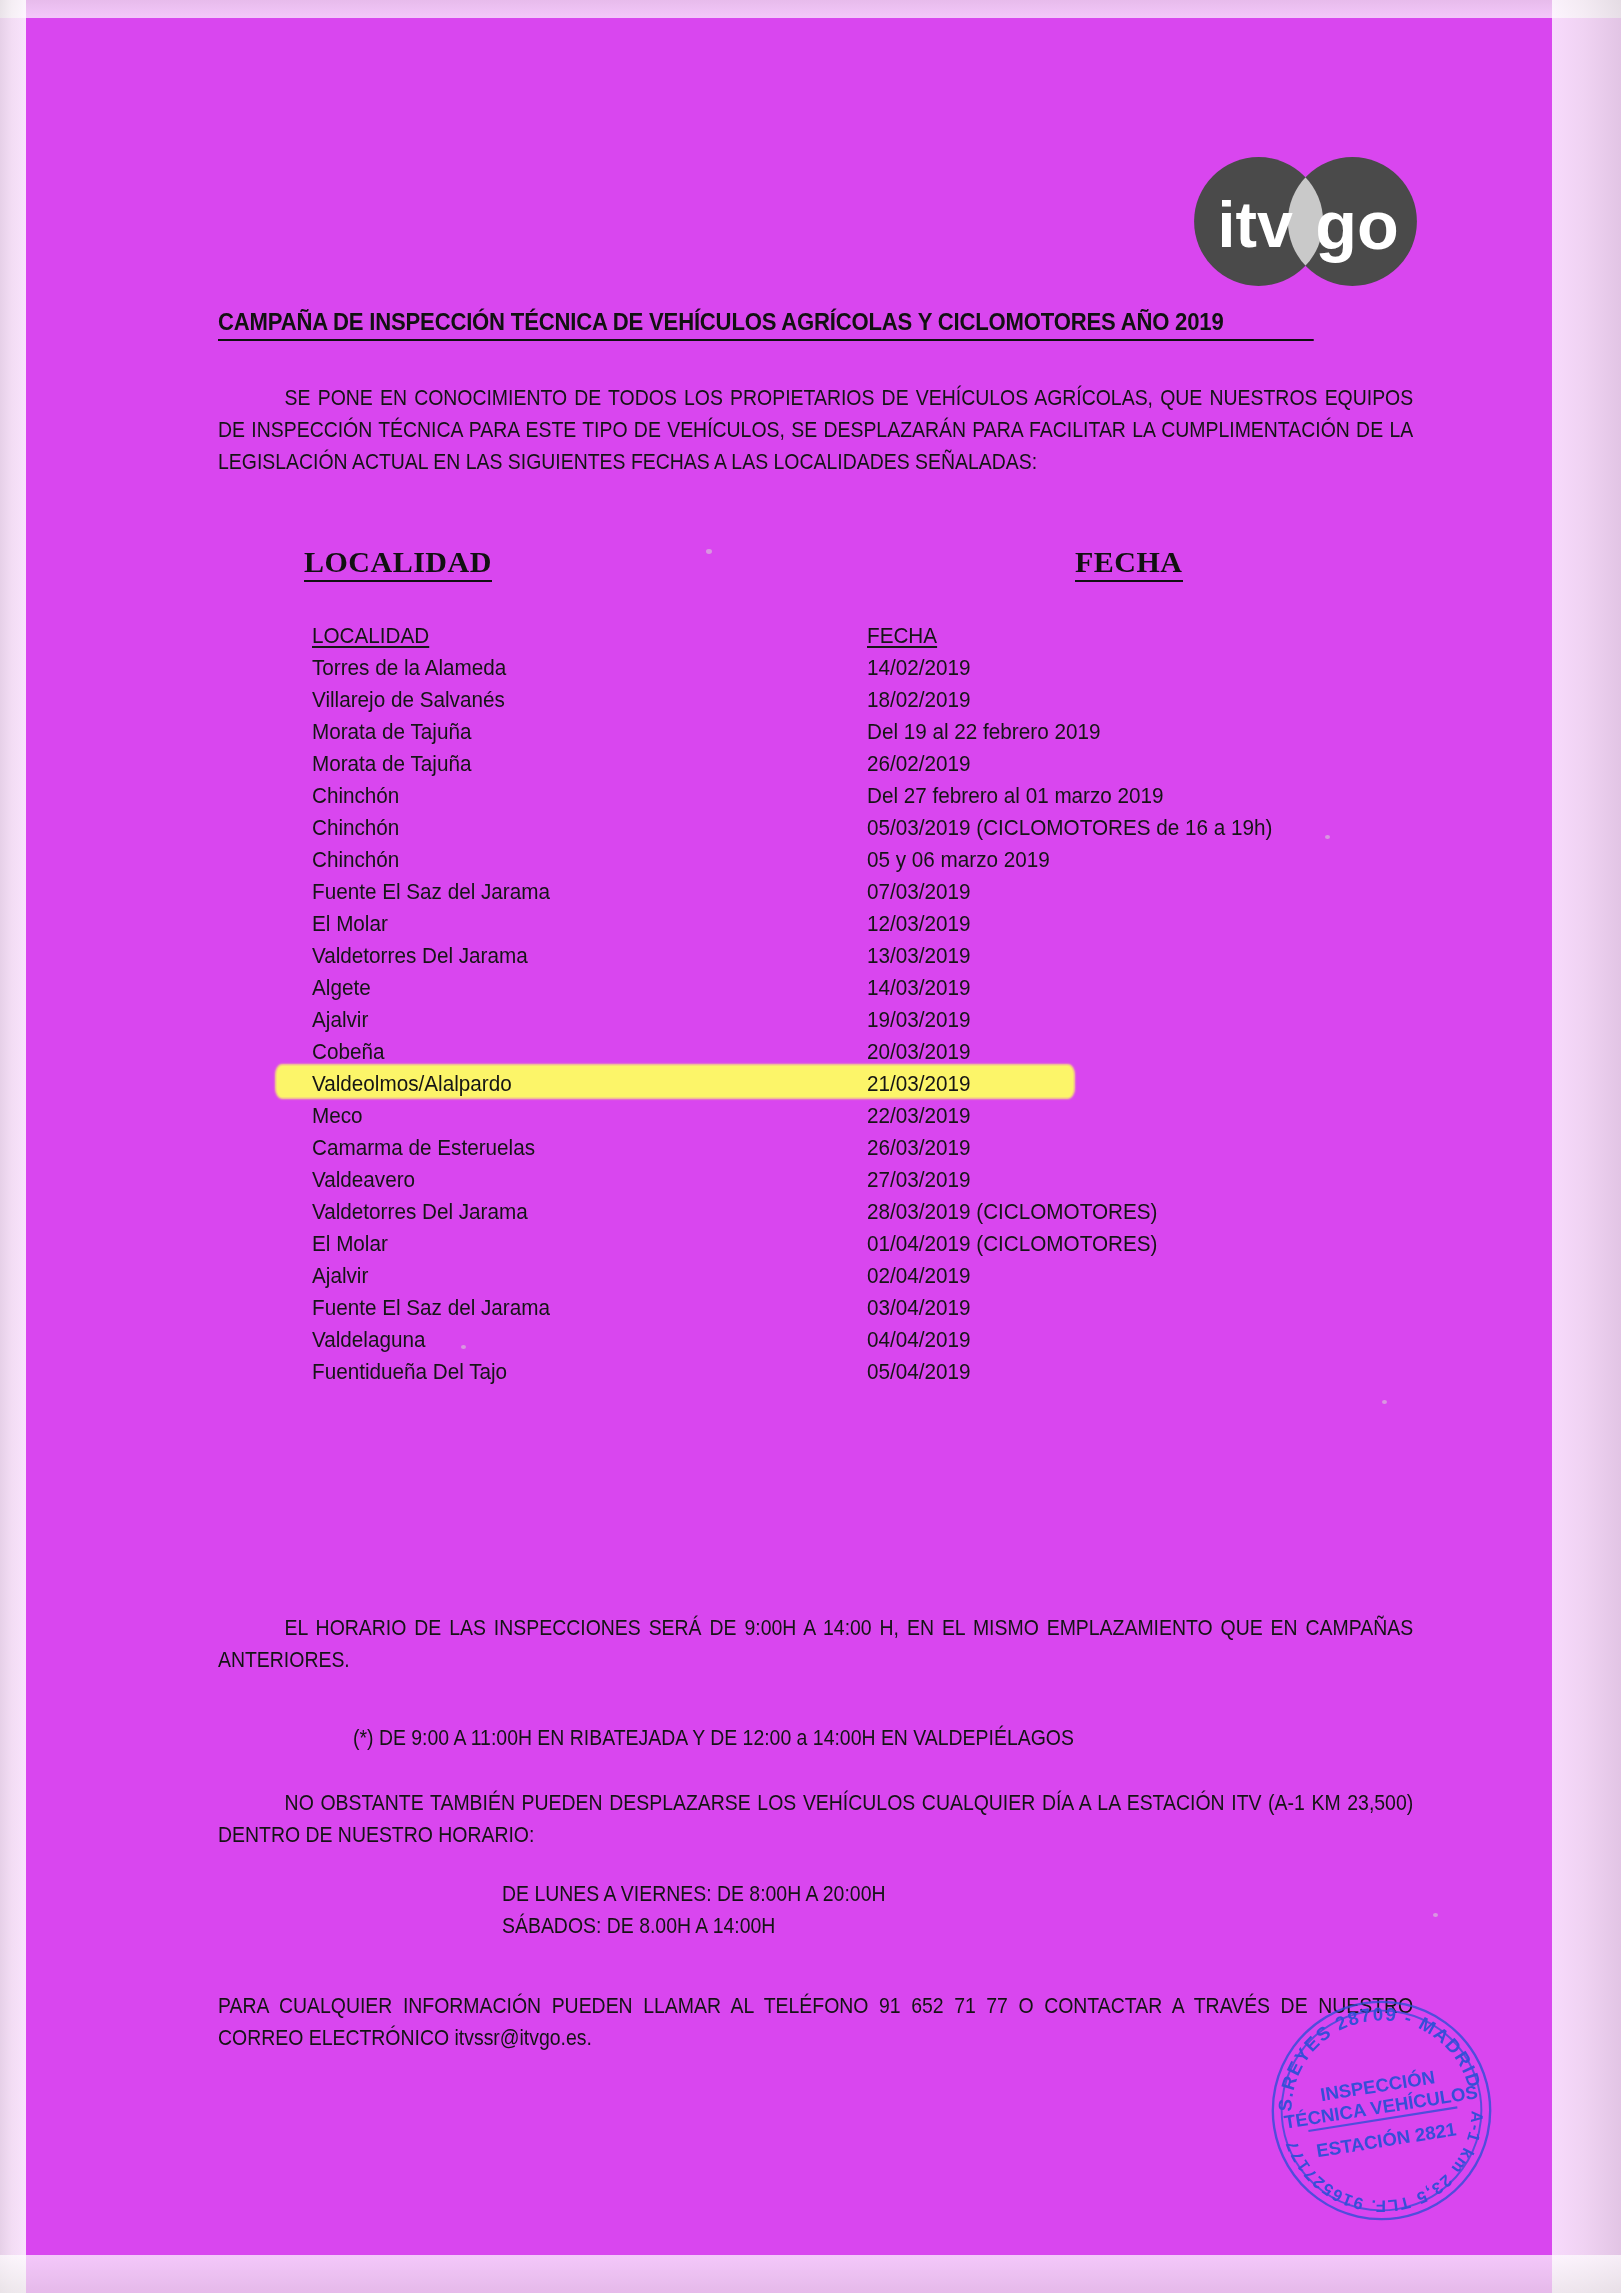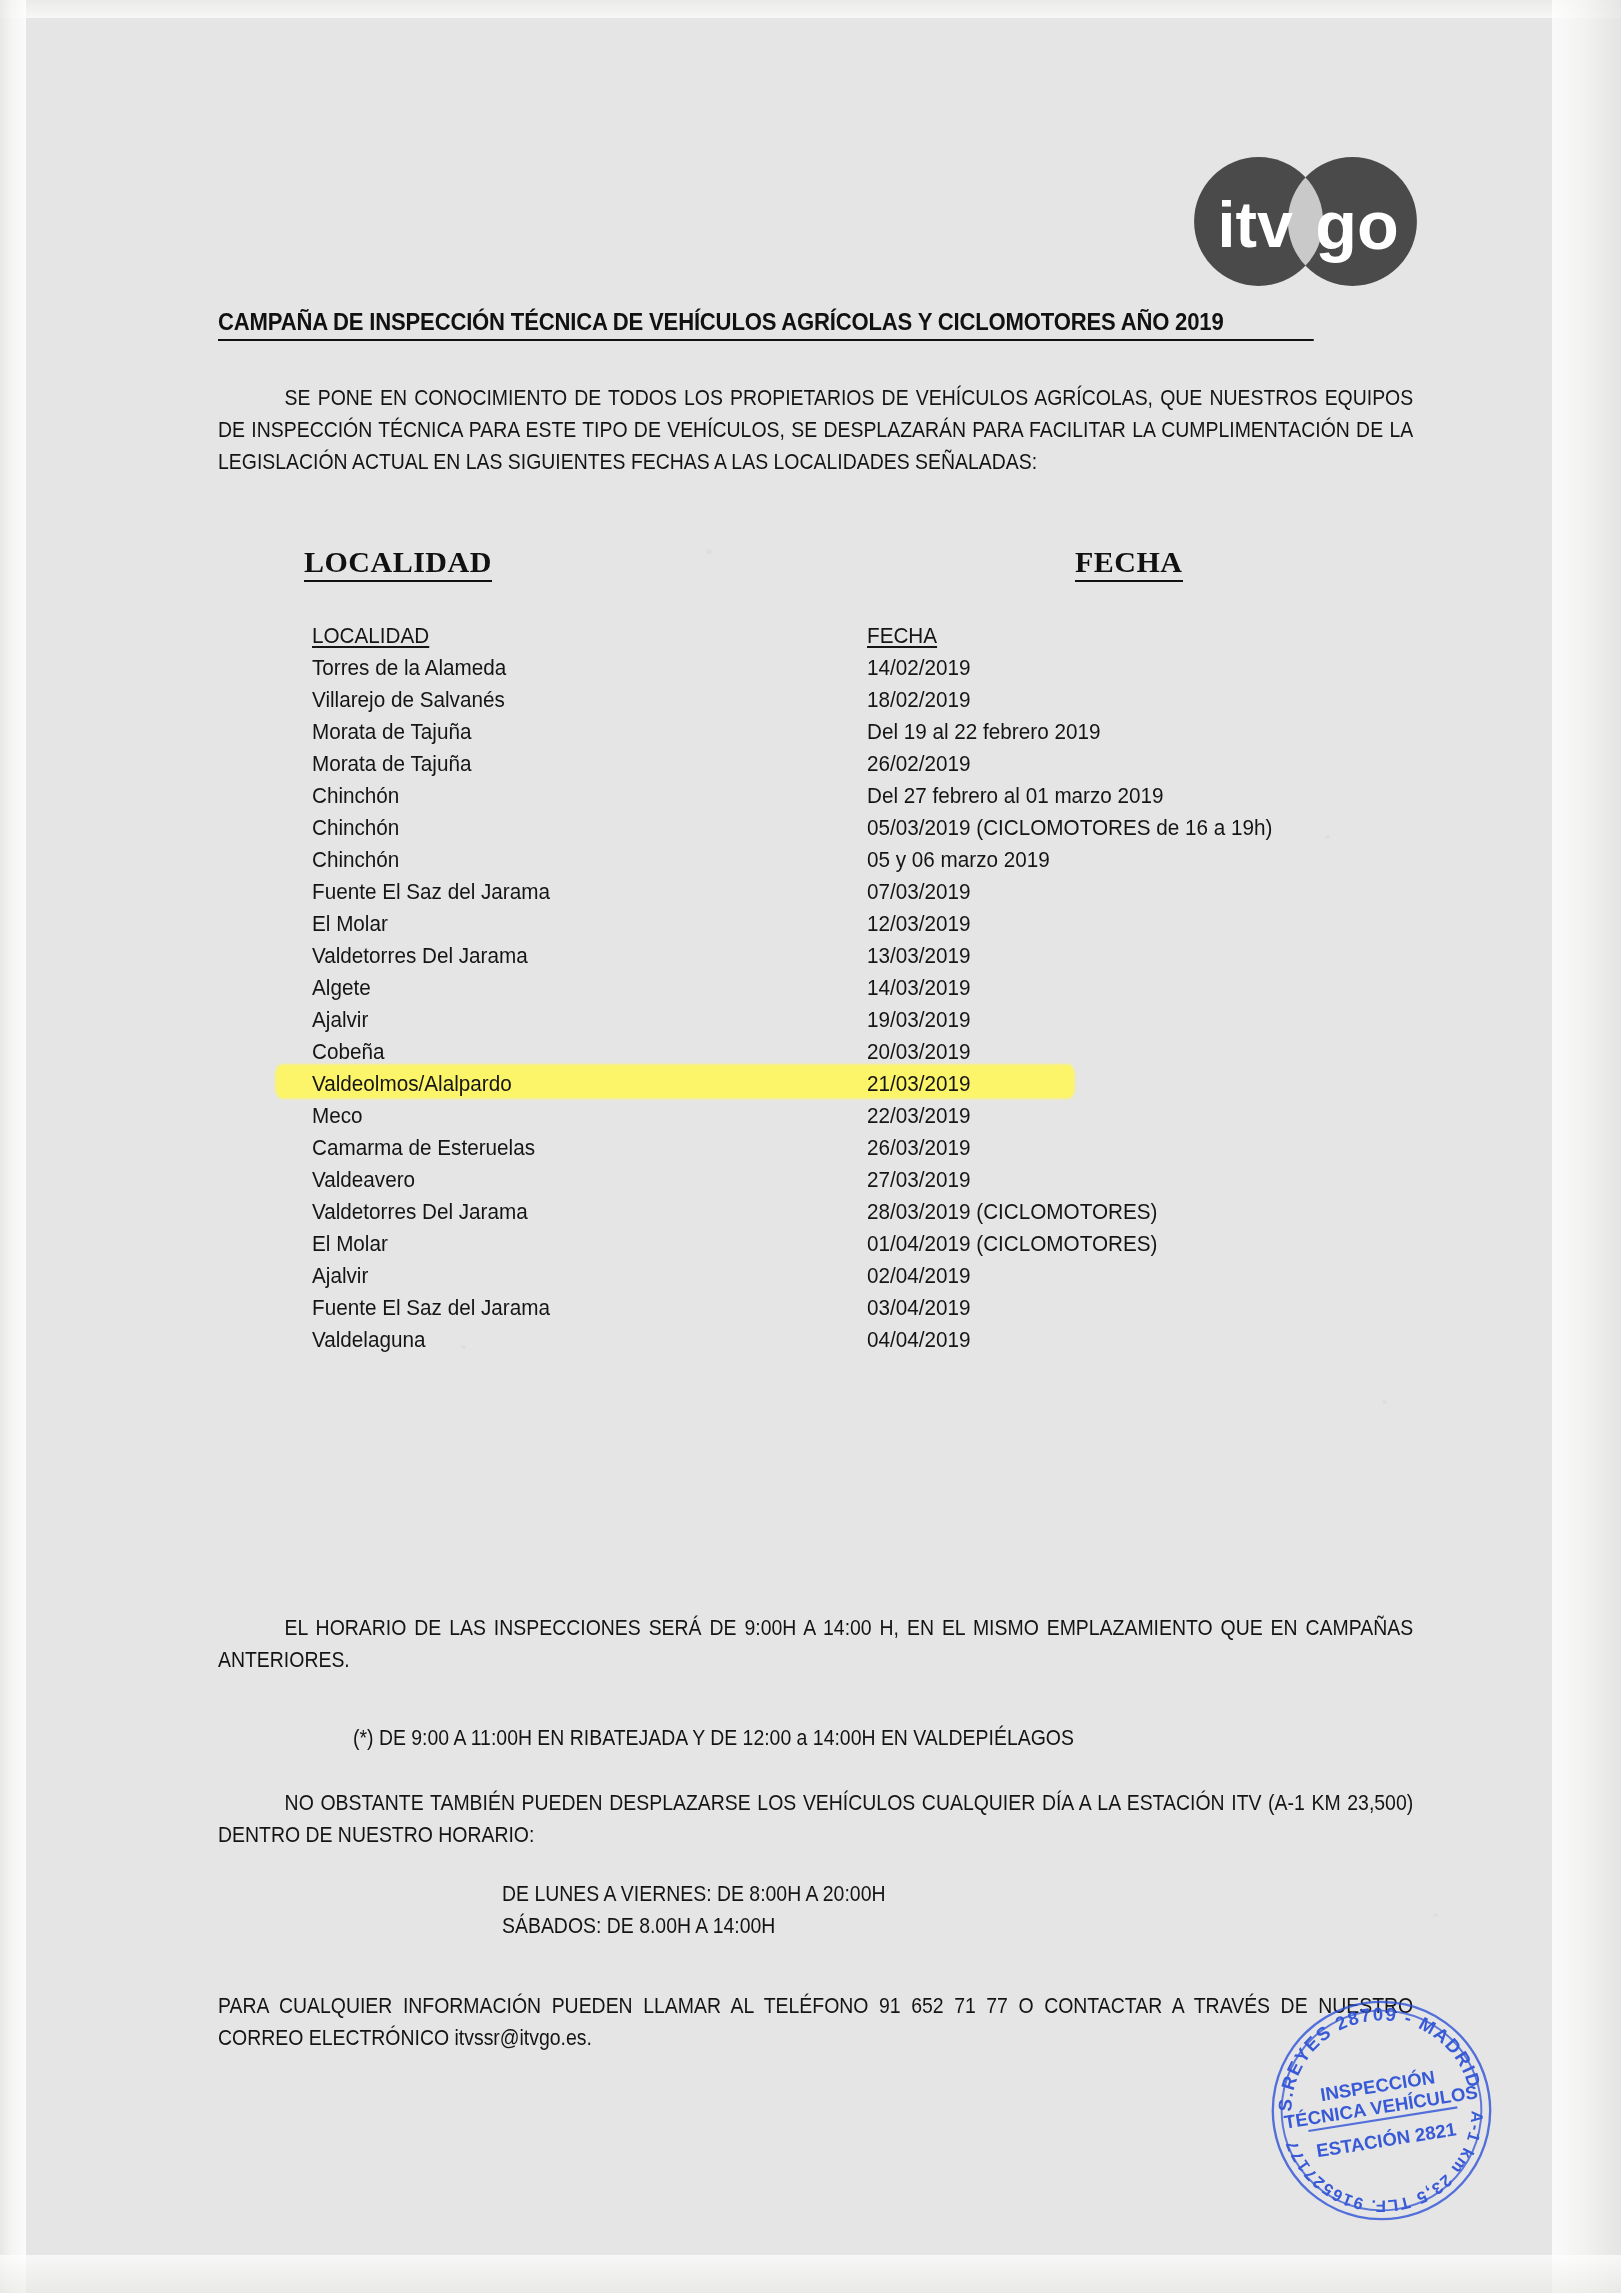--- a/index.html
+++ b/index.html
@@ -13,21 +13,21 @@
     position: relative;
     overflow: hidden;
     font-family: "Liberation Sans", sans-serif;
     color: #111111;
   }
 
   
   .page {
     position: absolute;
     inset: 0;
-    background: #e5e5e5;
+    background: #d946ef;
   }
   .scan-edge-left {
     position: absolute;
     top: 0; left: 0; width: 25.5px; height: 100%;
     background: linear-gradient(to right, #e8e8e6 0%, #f7f7f5 45%, #ffffff 100%);
     opacity: .85;
   }
   .scan-edge-right {
     position: absolute;
     top: 0; right: 0; width: 69px; height: 100%;
@@ -327,20 +327,24 @@
         <span class="c-loc">Ajalvir</span>
         <span class="c-fecha">02/04/2019</span>
       </div>
       <div class="t-row">
         <span class="c-loc">Fuente El Saz del Jarama</span>
         <span class="c-fecha">03/04/2019</span>
       </div>
       <div class="t-row">
         <span class="c-loc">Valdelaguna</span>
         <span class="c-fecha">04/04/2019</span>
+      </div>
+      <div class="t-row">
+        <span class="c-loc">Fuentidueña Del Tajo</span>
+        <span class="c-fecha">05/04/2019</span>
       </div>
     </div>
 
   <div class="para indent" id="schedule-paragraph">EL HORARIO DE LAS INSPECCIONES SERÁ DE 9:00H A 14:00 H, EN EL MISMO EMPLAZAMIENTO QUE EN CAMPAÑAS ANTERIORES.</div>
 
   <div class="para" id="note-paragraph">(*) DE 9:00 A 11:00H EN RIBATEJADA  Y DE 12:00 a 14:00H EN VALDEPIÉLAGOS</div>
 
   <div class="para indent" id="station-paragraph">NO OBSTANTE TAMBIÉN PUEDEN DESPLAZARSE LOS VEHÍCULOS CUALQUIER DÍA A LA ESTACIÓN ITV (A-1 KM 23,500) DENTRO DE NUESTRO HORARIO:</div>
 
   <div class="hours-block">

